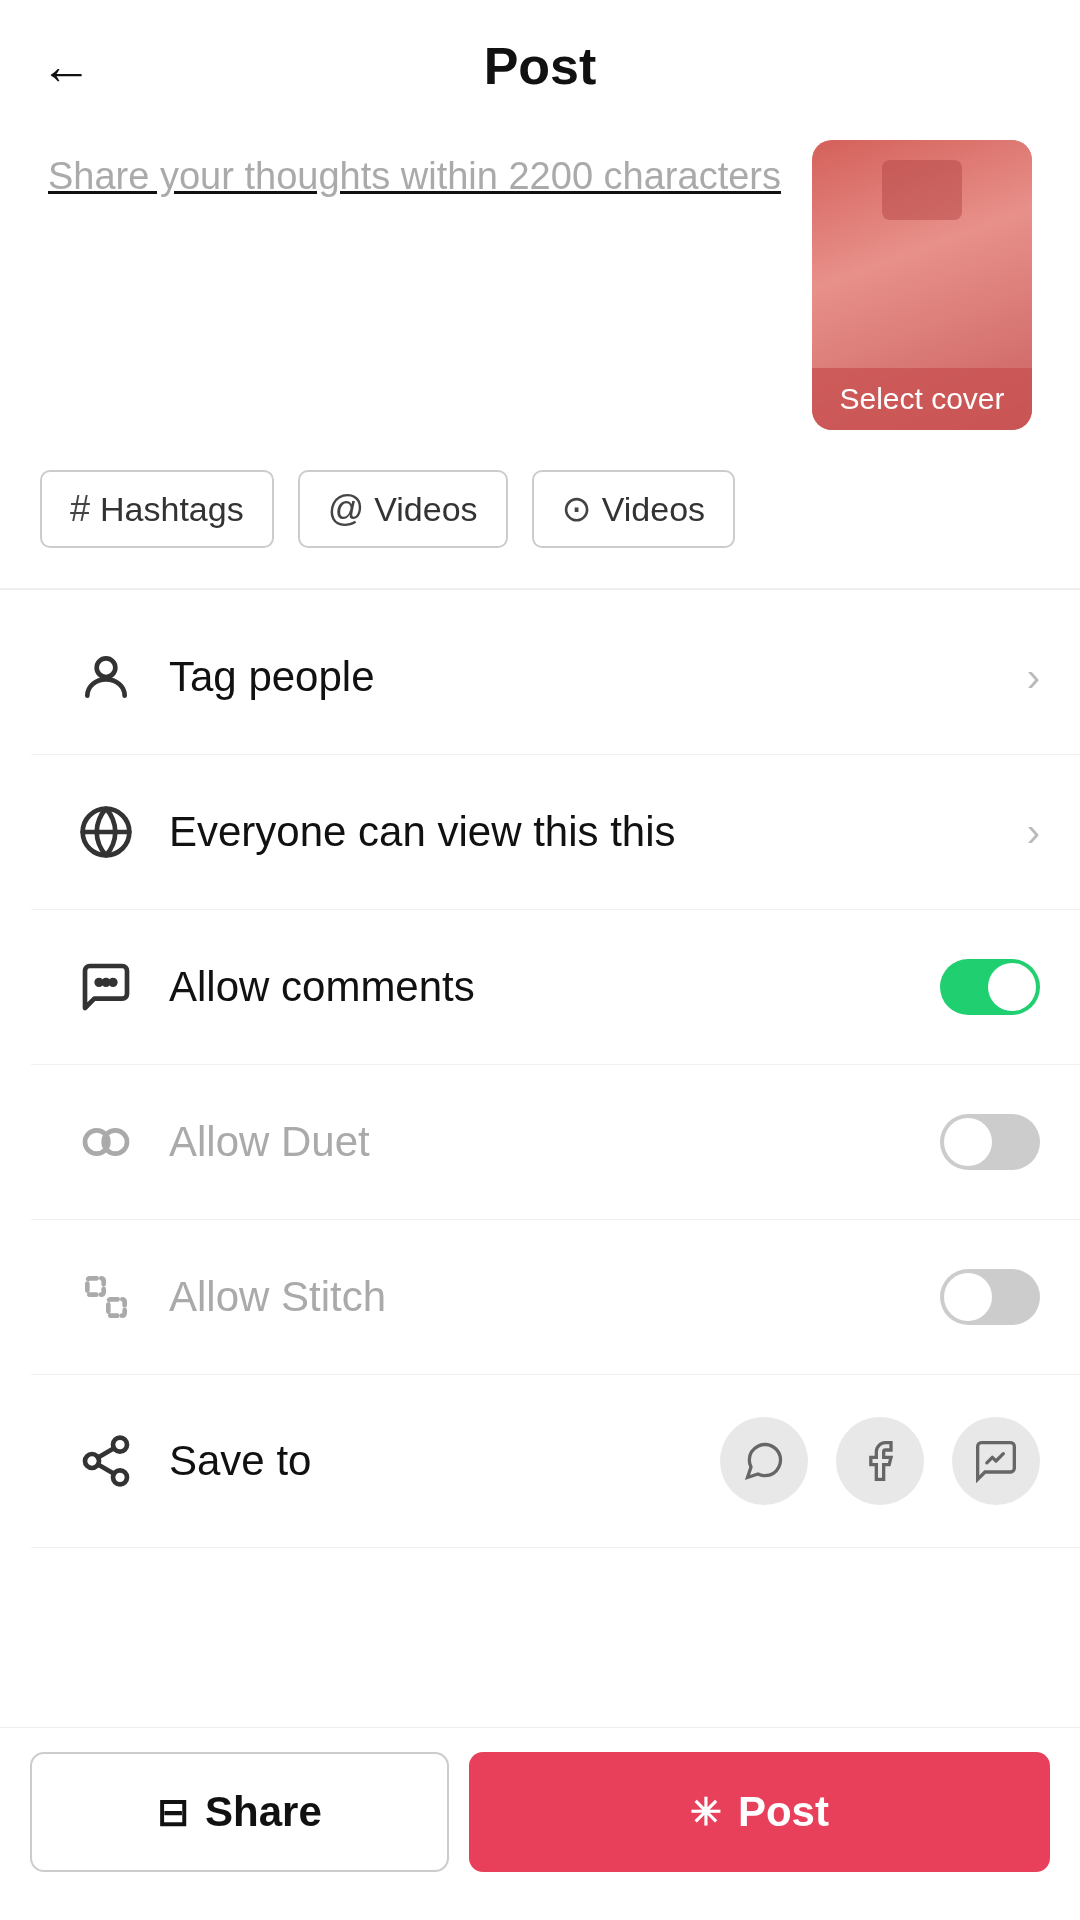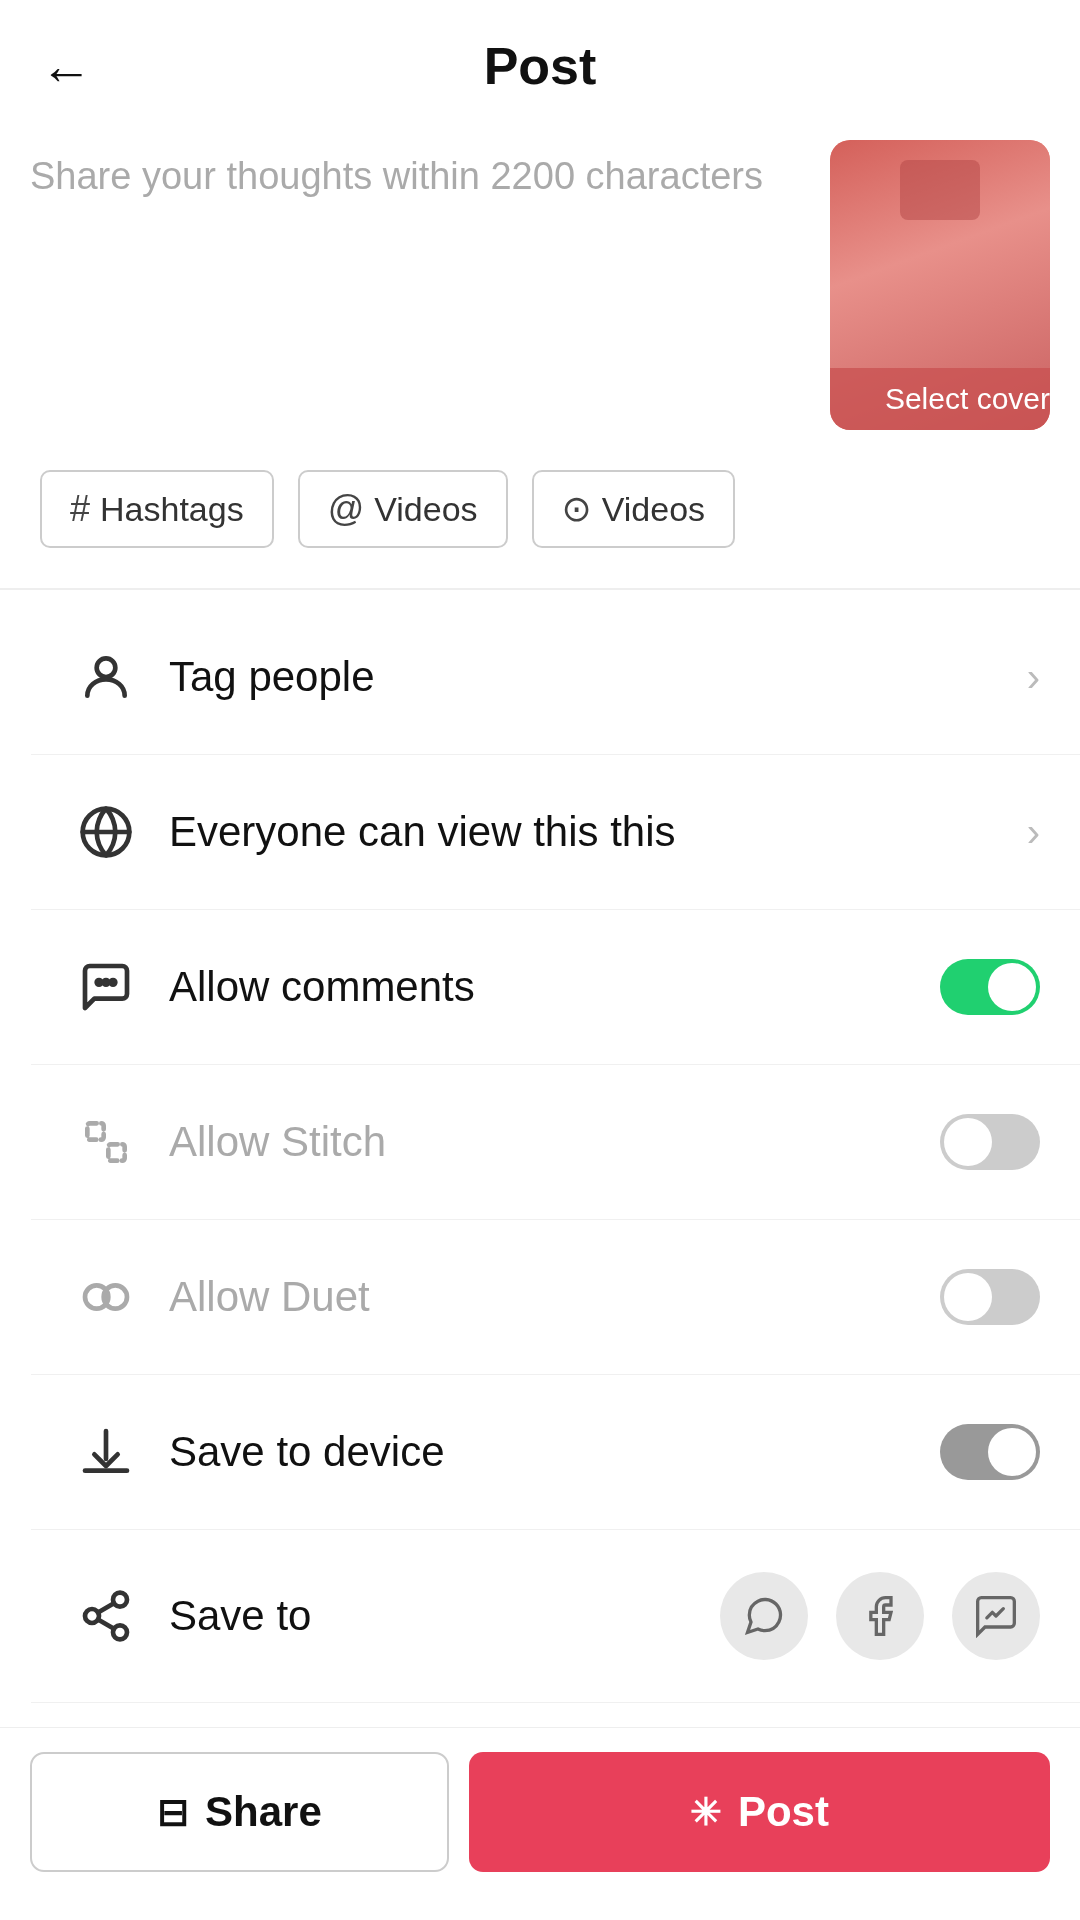--- a/index.html
+++ b/index.html
@@ -31,22 +31,23 @@
     }
     .header-title {
       font-size: 52px;
       font-weight: 700;
     }
 
     
     .caption-area {
       display: flex;
       align-items: flex-start;
-      padding: 20px 30px 30px;
+      padding: 20px 48px 30px;
       gap: 30px;
+      text-decoration: underline;
     }
     .caption-text {
       flex: 1;
       font-size: 38px;
       color: #aaaaaa;
       line-height: 1.4;
       padding-top: 10px;
     }
     .cover-thumb {
       width: 220px;
@@ -75,21 +76,21 @@
       border-radius: 8px;
     }
     .select-cover-label {
       position: absolute;
       bottom: 0;
       left: 0;
       right: 0;
       background: rgba(200, 80, 80, 0.75);
       color: #ffffff;
       font-size: 30px;
-      text-align: right;
+      text-align: center;
       padding: 14px 0;
       border-bottom-left-radius: 20px;
       border-bottom-right-radius: 20px;
     }
 
     
     .tags-row {
       display: flex;
       gap: 24px;
       padding: 10px 40px 30px;
@@ -340,62 +341,47 @@
     <div class="row-right">
       <div class="toggle on">
         <div class="toggle-knob"></div>
       </div>
     </div>
   </div>
 
   <div class="settings-row">
     <div class="row-icon">
       <svg viewBox="0 0 24 24" fill="none" stroke="#aaaaaa" stroke-width="2" stroke-linecap="round" stroke-linejoin="round">
+        <circle cx="8" cy="12" r="5"></circle>
+        <circle cx="16" cy="12" r="5"></circle>
+      </svg>
+    </div>
+    <span class="row-label muted">Allow Duet</span>
+    <div class="row-right">
+      <div class="toggle off">
+        <div class="toggle-knob"></div>
+      </div>
+    </div>
+  </div>
+
+  <div class="settings-row">
+    <div class="row-icon">
+      <svg viewBox="0 0 24 24" fill="none" stroke="#aaaaaa" stroke-width="2" stroke-linecap="round" stroke-linejoin="round">
         <rect x="4" y="4" width="7" height="7" rx="1" stroke-dasharray="3 2"></rect>
         <rect x="13" y="13" width="7" height="7" rx="1" stroke-dasharray="3 2"></rect>
       </svg>
     </div>
     <span class="row-label muted">Allow Stitch</span>
     <div class="row-right">
       <div class="toggle off">
         <div class="toggle-knob"></div>
       </div>
     </div>
   </div>
 
-  <div class="settings-row">
-    <div class="row-icon">
-      <svg viewBox="0 0 24 24" fill="none" stroke="#aaaaaa" stroke-width="2" stroke-linecap="round" stroke-linejoin="round">
-        <circle cx="8" cy="12" r="5"></circle>
-        <circle cx="16" cy="12" r="5"></circle>
-      </svg>
-    </div>
-    <span class="row-label muted">Allow Duet</span>
-    <div class="row-right">
-      <div class="toggle off">
-        <div class="toggle-knob"></div>
-      </div>
-    </div>
-  </div>
-
-  <div class="settings-row">
-    <div class="row-icon">
-      <svg viewBox="0 0 24 24" fill="none" stroke="#333" stroke-width="2" stroke-linecap="round" stroke-linejoin="round">
-        <path d="M12 3v12"></path>
-        <path d="M7 13l5 5 5-5"></path>
-        <path d="M3 20h18"></path>
-      </svg>
-    </div>
-    <span class="row-label">Save to device</span>
-    <div class="row-right">
-      <div class="toggle off-dark">
-        <div class="toggle-knob"></div>
-      </div>
-    </div>
-  </div>
 
   <div class="settings-row">
     <div class="row-icon">
       <svg viewBox="0 0 24 24" fill="none" stroke="#333" stroke-width="2" stroke-linecap="round" stroke-linejoin="round">
         <circle cx="18" cy="5" r="3"></circle>
         <circle cx="6" cy="12" r="3"></circle>
         <circle cx="18" cy="19" r="3"></circle>
         <line x1="8.59" y1="13.51" x2="15.42" y2="17.49"></line>
         <line x1="15.41" y1="6.51" x2="8.59" y2="10.49"></line>
       </svg>

